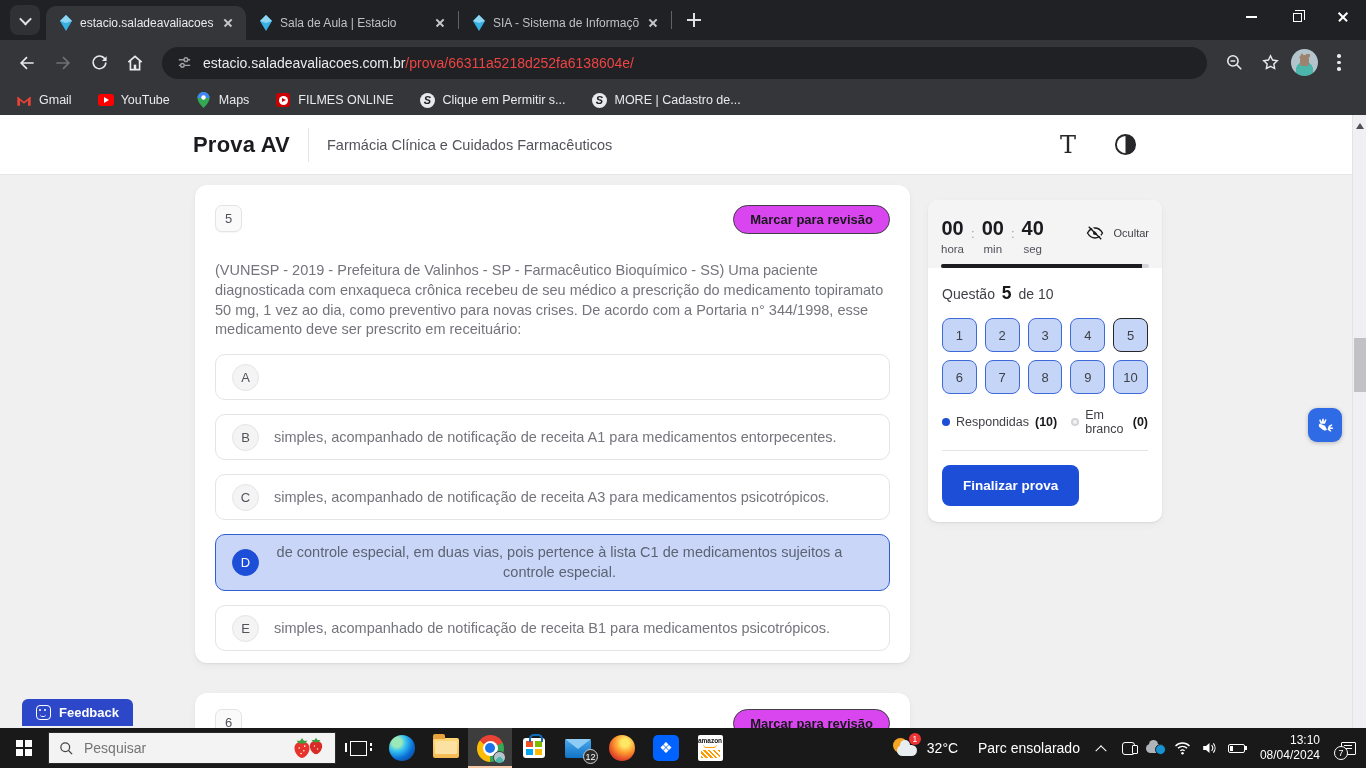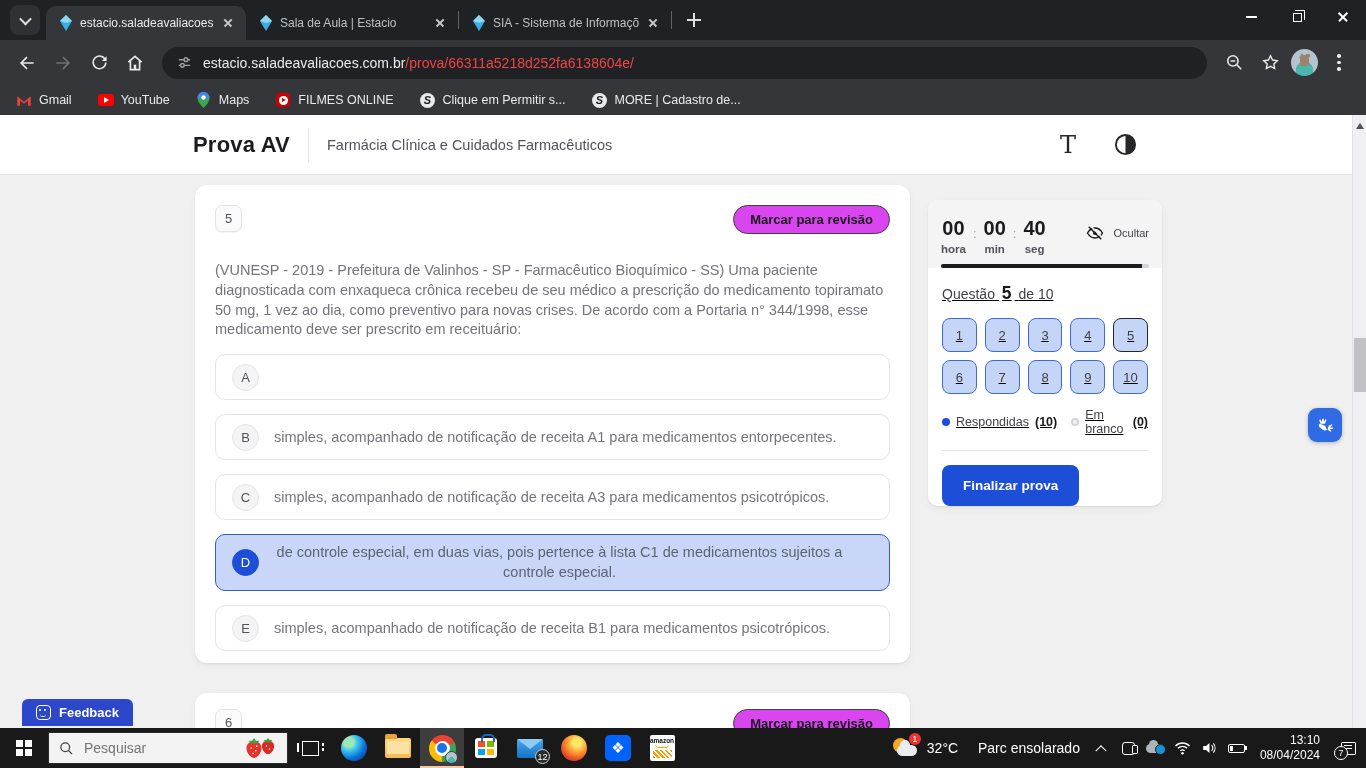--- a/index.html
+++ b/index.html
@@ -76,27 +76,27 @@
   .opt.selected { background:#c9d6f8; border:1.6px solid #2e5ed2; min-height:56px; }
   .opt.selected .opt-letter { background:#1d4ed8; border-color:#1d4ed8; color:#fff; }
   .opt.selected .opt-text { flex:1; text-align:center; color:#5b6472; padding-right:28px; line-height:19.5px; }
 
   
   .sidebar { left:928px; top:85px; width:234px; border-radius:10px; }
   .timer-head { background:#f4f4f5; border-radius:10px 10px 0 0; padding:18px 13px 0; }
   .timer-row { display:flex; align-items:flex-start; }
   .tgroup { text-align:center; }
   .tnum { font-size:20px; font-weight:700; color:#1b1b1f; line-height:20px; }
-  .tlab { font-size:11.5px; color:#52525b; margin-top:5px;font-weight:bold; }
+  .tlab { font-size:11.5px; color:#52525b; margin-top:5px; }
   .tsep { font-size:13px; color:#a1a1aa; margin:8px 7px 0; }
   .timer-right { margin-left:auto; display:flex; align-items:center; gap:8px; padding-top:5px; }
   .ocultar { font-size:11px; color:#3f3f46; }
   .progress { margin-top:9px; height:4px; background:#d4d4d8; border-radius:2px; overflow:hidden; }
   .progress i { display:block; height:100%; width:96.5%; background:#1b1b20; }
-  .sb-body { padding:15px 14px 0;text-decoration:underline; }
+  .sb-body { padding:15px 14px 16px; }
   .counter { font-size:14px; color:#3f3f46; }
   .counter b { font-size:17.5px; color:#18181b; margin:0 3px; }
   .qgrid { margin-top:14px; display:grid; grid-template-columns:repeat(5,1fr); gap:8px; }
   .gbtn { height:34px; border-radius:8px; background:#c4d5f8; border:1.5px solid #3e6ad8; color:#3f3f46; font-size:13px; display:flex; align-items:center; justify-content:center; font-family:inherit; }
   .gbtn.current { border-color:#27272a; }
   .legend { margin-top:14px; display:flex; align-items:center; gap:6px; font-size:12.5px; color:#3f3f46; flex-wrap:nowrap; }
   .dot-answered { width:8px; height:8px; border-radius:50%; background:#1d4ed8; flex:0 0 8px; }
   .dot-blank { width:8px; height:8px; border-radius:50%; background:#f4f4f5; border:2px solid #d4d4d8; flex:0 0 8px; margin-left:8px; }
   .legend b { color:#18181b; }
   .sb-div { height:1px; background:#e4e4e7; margin:14px 0; }
@@ -111,21 +111,21 @@
 
   .scrollbar { position:absolute; right:0; top:0; width:14px; height:613px; background:#f0f0f2; border-left:1px solid #e3e3e5; }
   .sb-arrow { position:absolute; top:8px; left:3px; width:0; height:0; border-left:4px solid transparent; border-right:4px solid transparent; border-bottom:6px solid #505054; }
   .sb-thumb { position:absolute; top:223px; left:1px; width:12px; height:54px; background:#c2c2c6; }
 
   
   .taskbar { position:absolute; left:0; top:728px; width:1366px; height:40px; background:#191919; display:flex; align-items:center; color:#fff; }
   .start { width:48px; height:40px; display:flex; align-items:center; justify-content:center; }
   .winlogo { display:grid; grid-template-columns:7px 7px; grid-template-rows:7px 7px; gap:1.5px; }
   .winlogo i { background:#fdfdfd; }
-  .tsearch { width:240px; height:32px; background:#f3f3f3; border:1px solid #2a2a2a; display:flex; align-items:center; padding:0 10px; gap:10px; }
+  .tsearch { width:288px; height:32px; background:#f3f3f3; border:1px solid #2a2a2a; display:flex; align-items:center; padding:0 10px; gap:10px; }
   .tsearch input { border:none; outline:none; background:transparent; font-size:14px; color:#1f1f1f; font-family:inherit; flex:1; min-width:0; }
   .berries { display:flex; margin-left:auto; }
   .task-ic { width:44px; height:40px; display:flex; align-items:center; justify-content:center; position:relative; }
   .task-ic.active { background:#3d3d3d; box-shadow:inset 0 -2px 0 #f5c9a8; }
   .tv { width:17px; height:15px; border:1.7px solid #fff; position:relative; }
   .tv::before { content:""; position:absolute; right:-6px; top:1px; width:2px; height:3px; background:#fff; box-shadow:0 5px 0 #fff; }
   .tv::after { content:""; position:absolute; left:-6px; top:1px; width:2px; height:9px; background:#fff; }
   .edge { width:26px; height:26px; border-radius:50%; background:radial-gradient(circle at 30% 28%, #9be8b9 0 18%, #35c1f1 35%, #0b6fd7 62%, #10408c 90%); }
   .folder { width:26px; height:20px; background:linear-gradient(#ffd978, #f5b952); border-radius:2px; position:relative; }
   .folder::before { content:""; position:absolute; left:0; top:-4px; width:12px; height:5px; background:#e8a33d; border-radius:2px 2px 0 0; }

